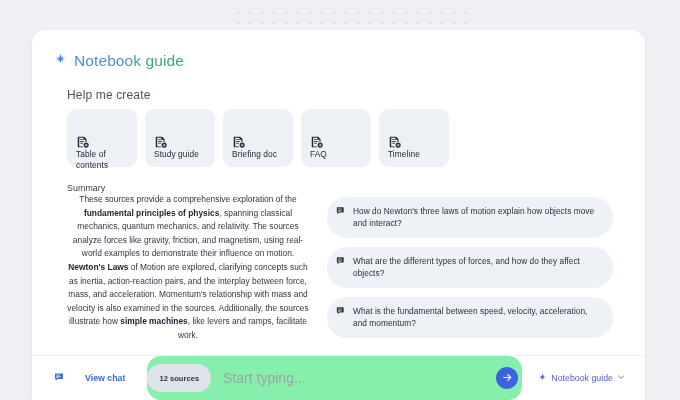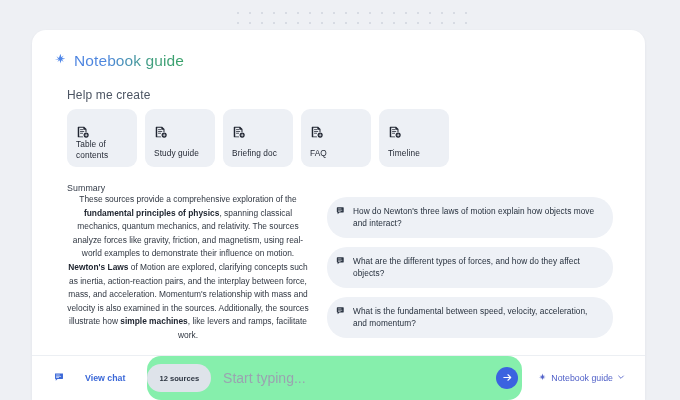--- a/index.html
+++ b/index.html
@@ -79,21 +79,21 @@
   #create-cards {
     display: flex;
     gap: 8px;
     margin-left: 13px;
   }
   .create-card {
     width: 70px;
     height: 58px;
     background: #edf0f5;
     border-radius: 9px;
-    padding: 16px 9px 8px 9px;
+    padding: 26px 9px 8px 9px;
     display: flex;
     flex-direction: column;
     justify-content: space-between;
     cursor: pointer;
   }
   .create-card .ci { line-height: 0; }
   .create-label {
     font-size: 8.3px;
     color: #1f2430;
     line-height: 1.28;

